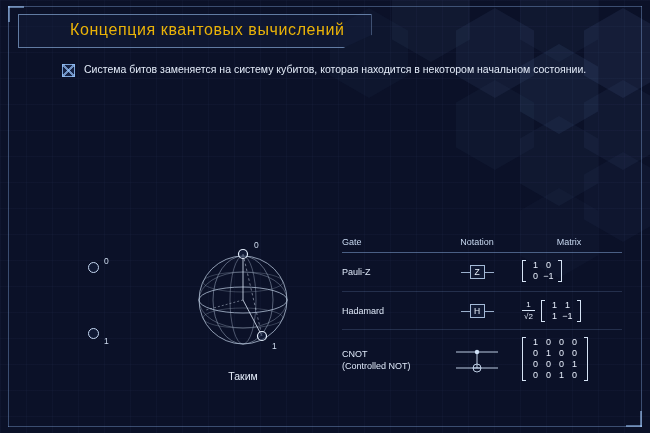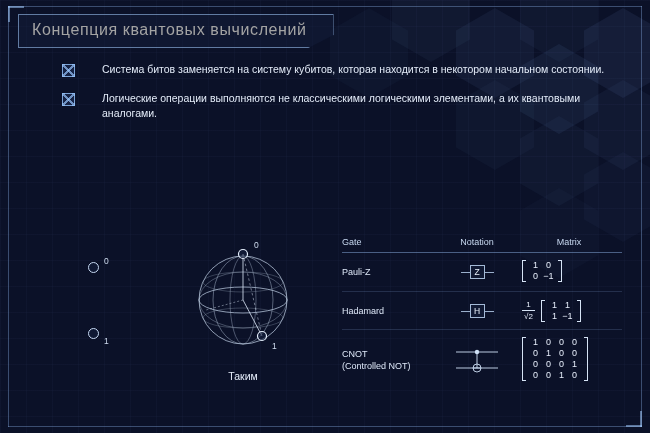--- a/index.html
+++ b/index.html
@@ -52,26 +52,26 @@
     border-left: 0;
     clip-path: polygon(0 0, 100% 0, 100% 62%, 92% 100%, 0 100%);
     background: rgba(22,34,66,0.35);
   }
   .title-wrap:before{
     content:""; position:absolute; left:0; top:0; bottom:0; width:1px;
     background: rgba(165,205,255,0.55);
   }
   .title {
     font-size: 16px; letter-spacing: 0.6px;
-    color: #a3a3a3; white-space: nowrap;
+    color: #eab308; white-space: nowrap; margin-left: 38px;
   }
 
   
   .bullets { position: absolute; left: 26px; top: 62px; width: 600px; }
-  .bullet { display: flex; gap: 27px; margin-bottom: 13px; padding-left: 36px; }
+  .bullet { display: flex; gap: 9px; margin-bottom: 13px; padding-left: 36px; }
   .bullet-mark {
     flex: 0 0 auto;
     width: 13px; height: 13px; margin-top: 2px;
     border: 1px solid rgba(150,195,250,0.8);
     background:
       linear-gradient(45deg, transparent 45%, rgba(150,195,250,0.7) 45%, rgba(150,195,250,0.7) 55%, transparent 55%),
       linear-gradient(-45deg, transparent 45%, rgba(150,195,250,0.7) 45%, rgba(150,195,250,0.7) 55%, transparent 55%),
       rgba(30,48,88,0.6);
   }
   .bullet-text {
@@ -179,24 +179,20 @@
   </div>
 
   <div class="title-wrap">
     <div class="title">Концепция квантовых вычислений</div>
   </div>
 
   <div class="bullets">
     <div class="bullet">
       <div class="bullet-mark"></div>
       <div class="bullet-text">Система битов заменяется на систему кубитов, которая находится в некотором начальном состоянии.</div>
-    </div>
-    <div class="bullet">
-      <div class="bullet-mark"></div>
-      <div class="bullet-text">Логические операции выполняются не классическими логическими элементами, а их квантовыми аналогами.</div>
     </div>
   </div>
 
   <div class="viz">
 
     <div class="cbit">
       <div class="circ" style="left:42px; top:18px;"></div>
       <div class="lbl" style="left:58px; top:12px;">0</div>
       <div class="circ" style="left:42px; top:84px;"></div>
       <div class="lbl" style="left:58px; top:92px;">1</div>

